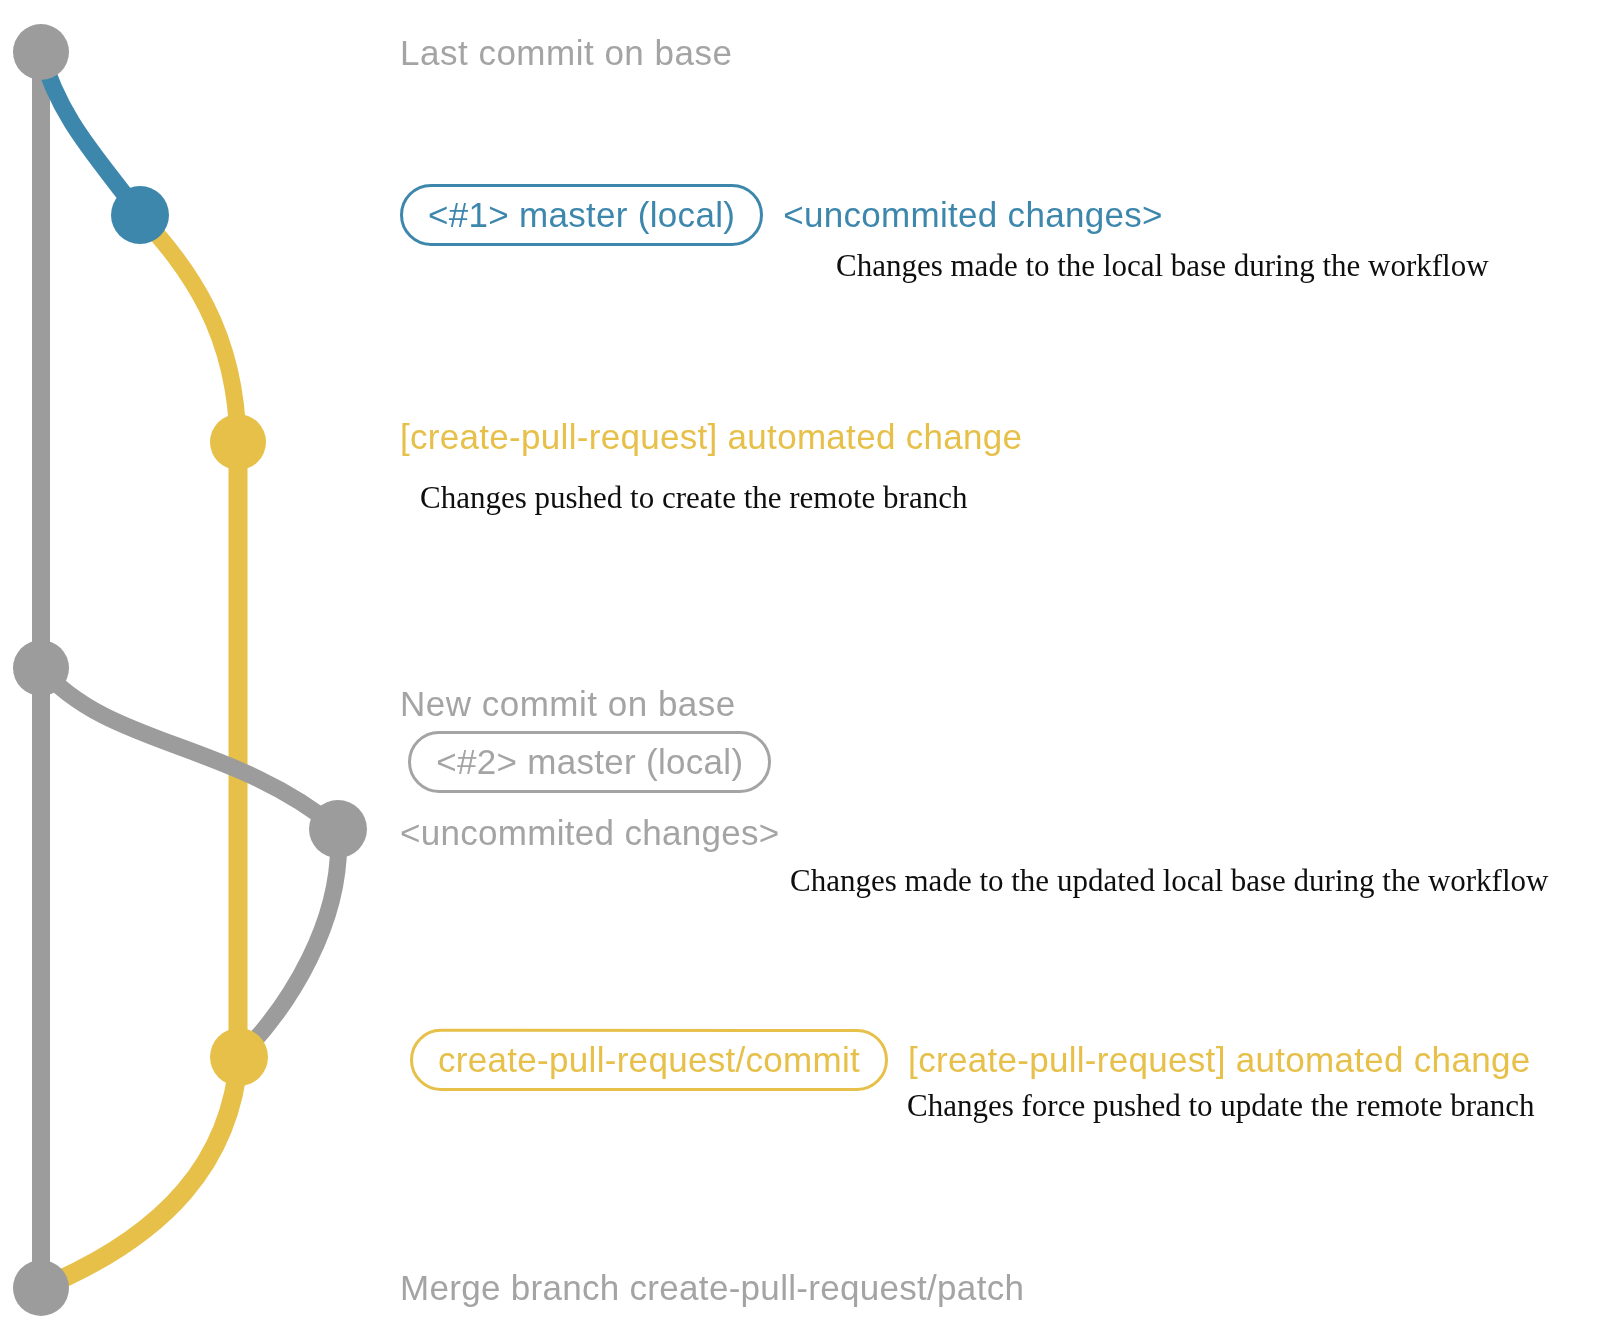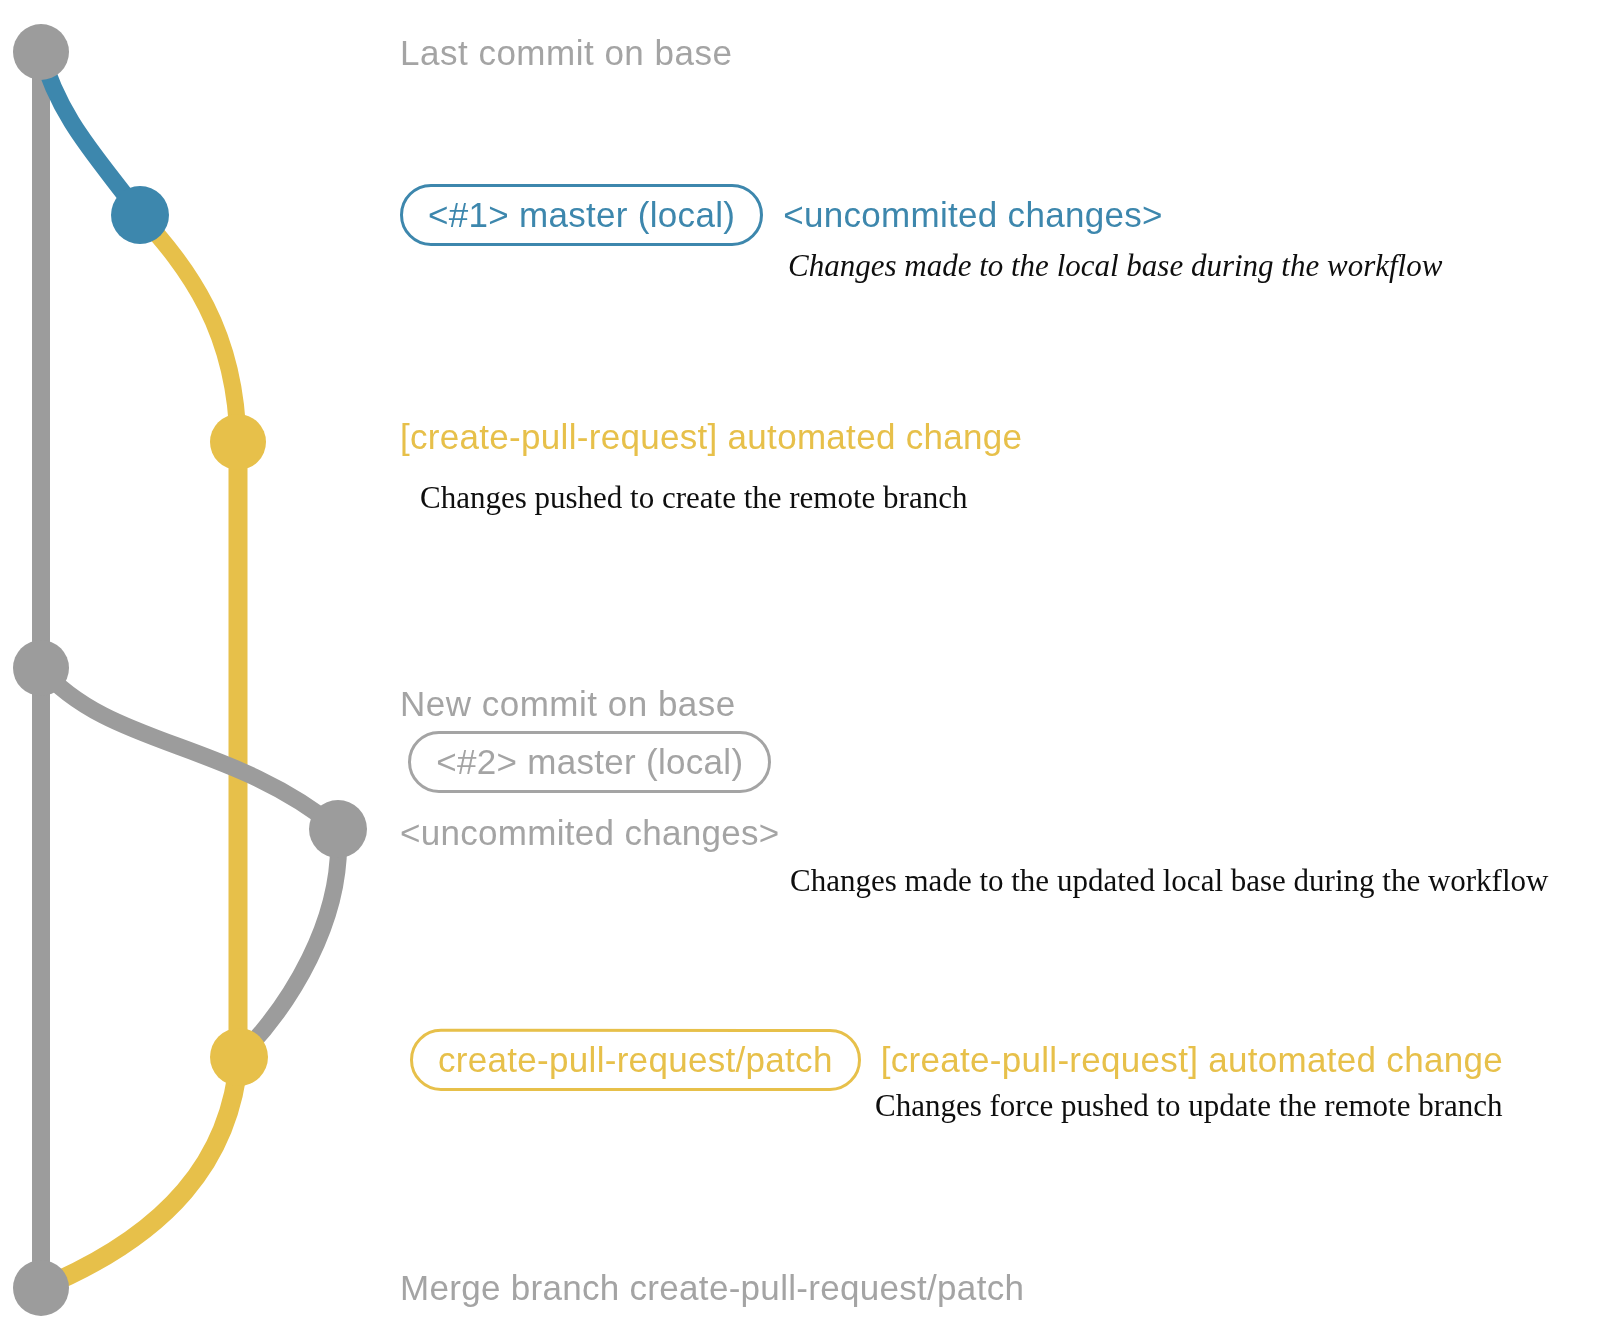--- a/index.html
+++ b/index.html
@@ -99,40 +99,40 @@
   </svg>
 
   <div class="flex-row" style="left:400px;top:53px;align-items:flex-end;">
     <span class="label">Last commit on base</span>
   </div>
 
   <div class="flex-row" style="left:400px;top:215px;">
     <span class="tag blue">&lt;#1&gt; master (local)</span>
     <span class="msg blue">&lt;uncommited changes&gt;</span>
   </div>
-  <div class="note" style="left:788px;top:247px;font-style:italic;">Changes made to the local base during the workflow</div>
+  <div class="note" style="left:836px;top:247px;">Changes made to the local base during the workflow</div>
 
   <div class="flex-row" style="left:400px;top:437px;">
     <span class="msg yellow">[create-pull-request] automated change</span>
   </div>
   <div class="note" style="left:420px;top:479px;">Changes pushed to create the remote branch</div>
 
   <div class="flex-row" style="left:400px;top:704px;">
     <span class="label">New commit on base</span>
   </div>
 
   <div class="flex-row" style="left:400px;top:792px;flex-direction:column;">
     <span class="tag gray">&lt;#2&gt; master (local)</span>
     <span class="msg gray">&lt;uncommited changes&gt;</span>
   </div>
   <div class="note" style="left:790px;top:862px;">Changes made to the updated local base during the workflow</div>
 
   <div class="flex-row" style="left:410px;top:1060px;">
-    <span class="tag yellow">create-pull-request/patch</span>
+    <span class="tag yellow">create-pull-request/commit</span>
     <span class="msg yellow">[create-pull-request] automated change</span>
   </div>
-  <div class="note" style="left:875px;top:1087px;">Changes force pushed to update the remote branch</div>
+  <div class="note" style="left:907px;top:1087px;">Changes force pushed to update the remote branch</div>
 
   <div class="flex-row" style="left:400px;top:1288px;">
     <span class="msg gray">Merge branch create-pull-request/patch</span>
   </div>
 
 </div>
 
 </body></html>

